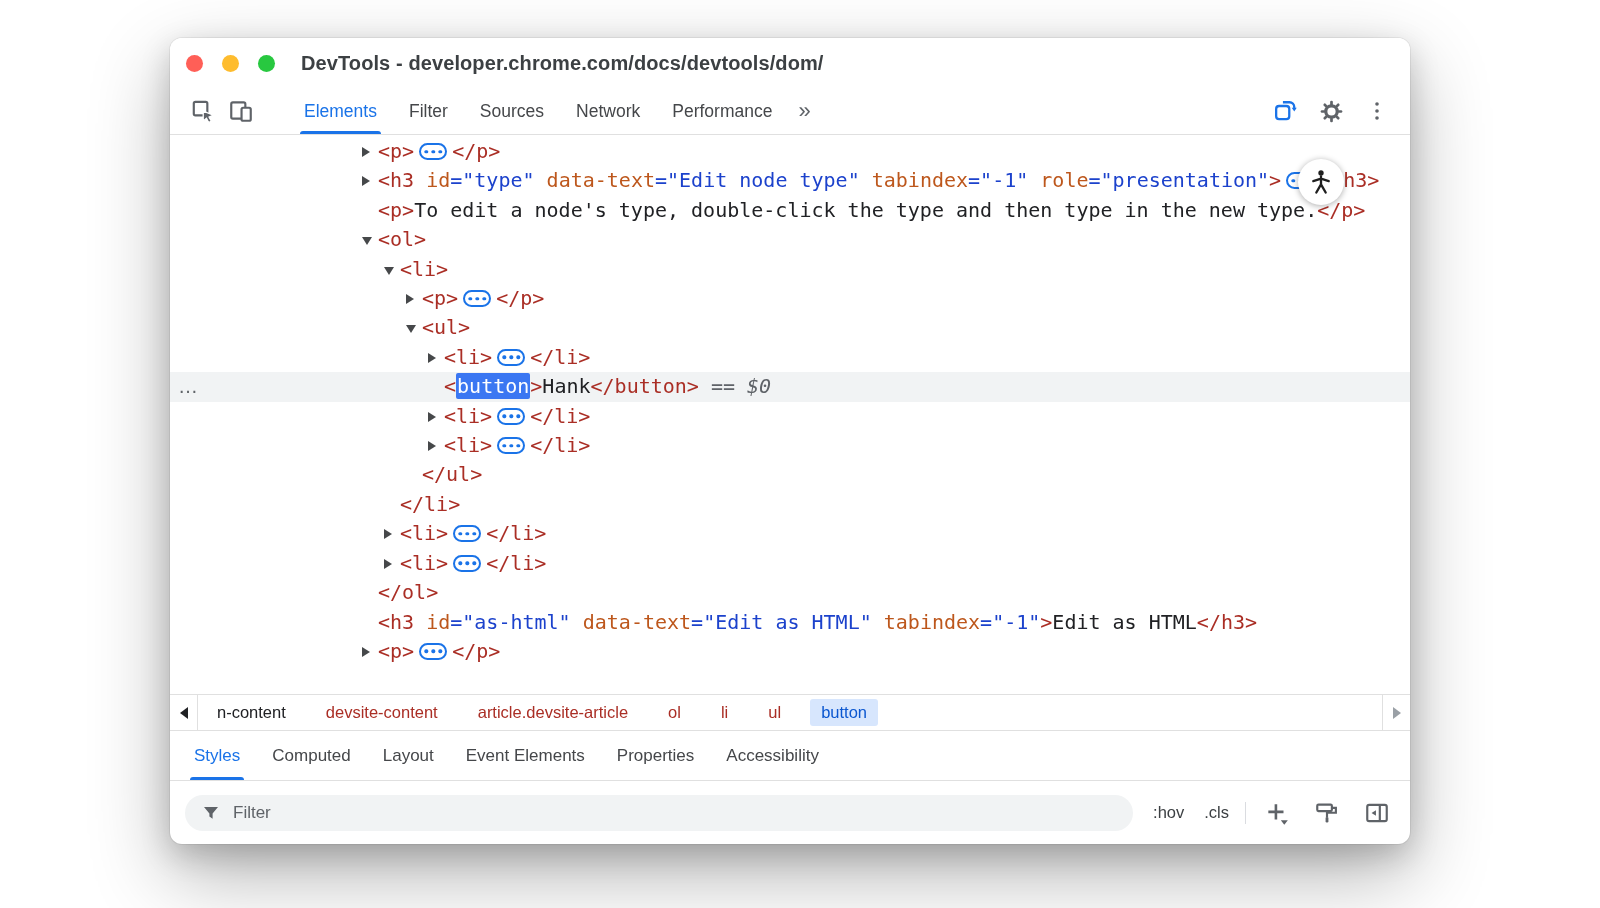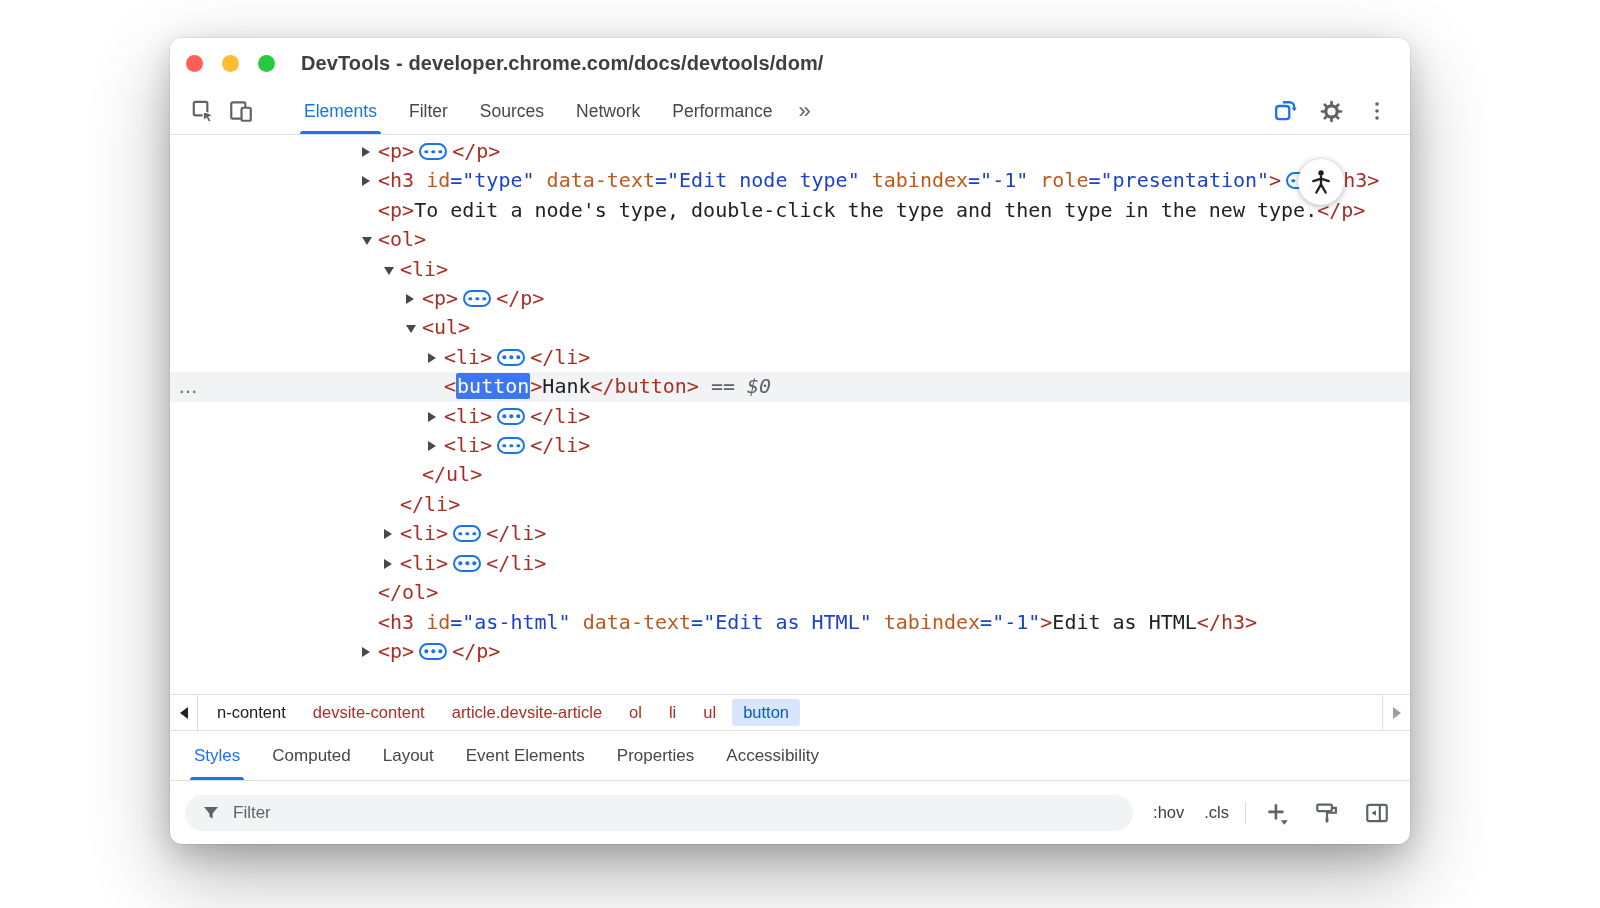--- a/index.html
+++ b/index.html
@@ -62,21 +62,21 @@
     z-index:3; color:#1f1f1f; }
 
   
   .crumbs { height:37px; flex:0 0 37px; display:flex; align-items:stretch;
     border-top:1px solid var(--border,#e0e0e0); border-bottom:1px solid var(--border,#e0e0e0); background:#fff; }
   .crumb-scroll { width:28px; background:#fff; border:none; display:flex; align-items:center; justify-content:center; }
   .crumb-scroll.left { border-right:1px solid var(--border,#e0e0e0); }
   .crumb-scroll.right { border-left:1px solid var(--border,#e0e0e0); }
   .tri-left { width:0; height:0; border-top:6px solid transparent; border-bottom:6px solid transparent; border-right:8px solid #202124; }
   .tri-right{ width:0; height:0; border-top:6px solid transparent; border-bottom:6px solid transparent; border-left:8px solid #9aa0a6; }
-  .crumb-items { flex:1; display:flex; align-items:center; gap:5px; padding-left:8px; overflow:hidden; }
+  .crumb-items { flex:1; display:flex; align-items:center; gap:18px; padding-left:8px; overflow:hidden; }
   .crumb { font-size:16.5px; padding:4px 11px; white-space:nowrap; border-radius:3px; }
   .crumb.plain { color:var(--text,#202124); }
   .crumb.node { color:var(--tag,#aa2e25); }
   .crumb.selected { color:var(--crumb-selected-text,#0b57d0); background:var(--crumb-selected-bg,#d7e6fd); }
 
   
   .styles-tabs { height:50px; flex:0 0 50px; display:flex; align-items:stretch; padding-left:8px;
     border-bottom:1px solid var(--border,#e0e0e0); }
   .stab { position:relative; display:flex; align-items:center; padding:0 16px; font-size:17px;
     color:var(--tab-text,#45474a); white-space:nowrap; }

